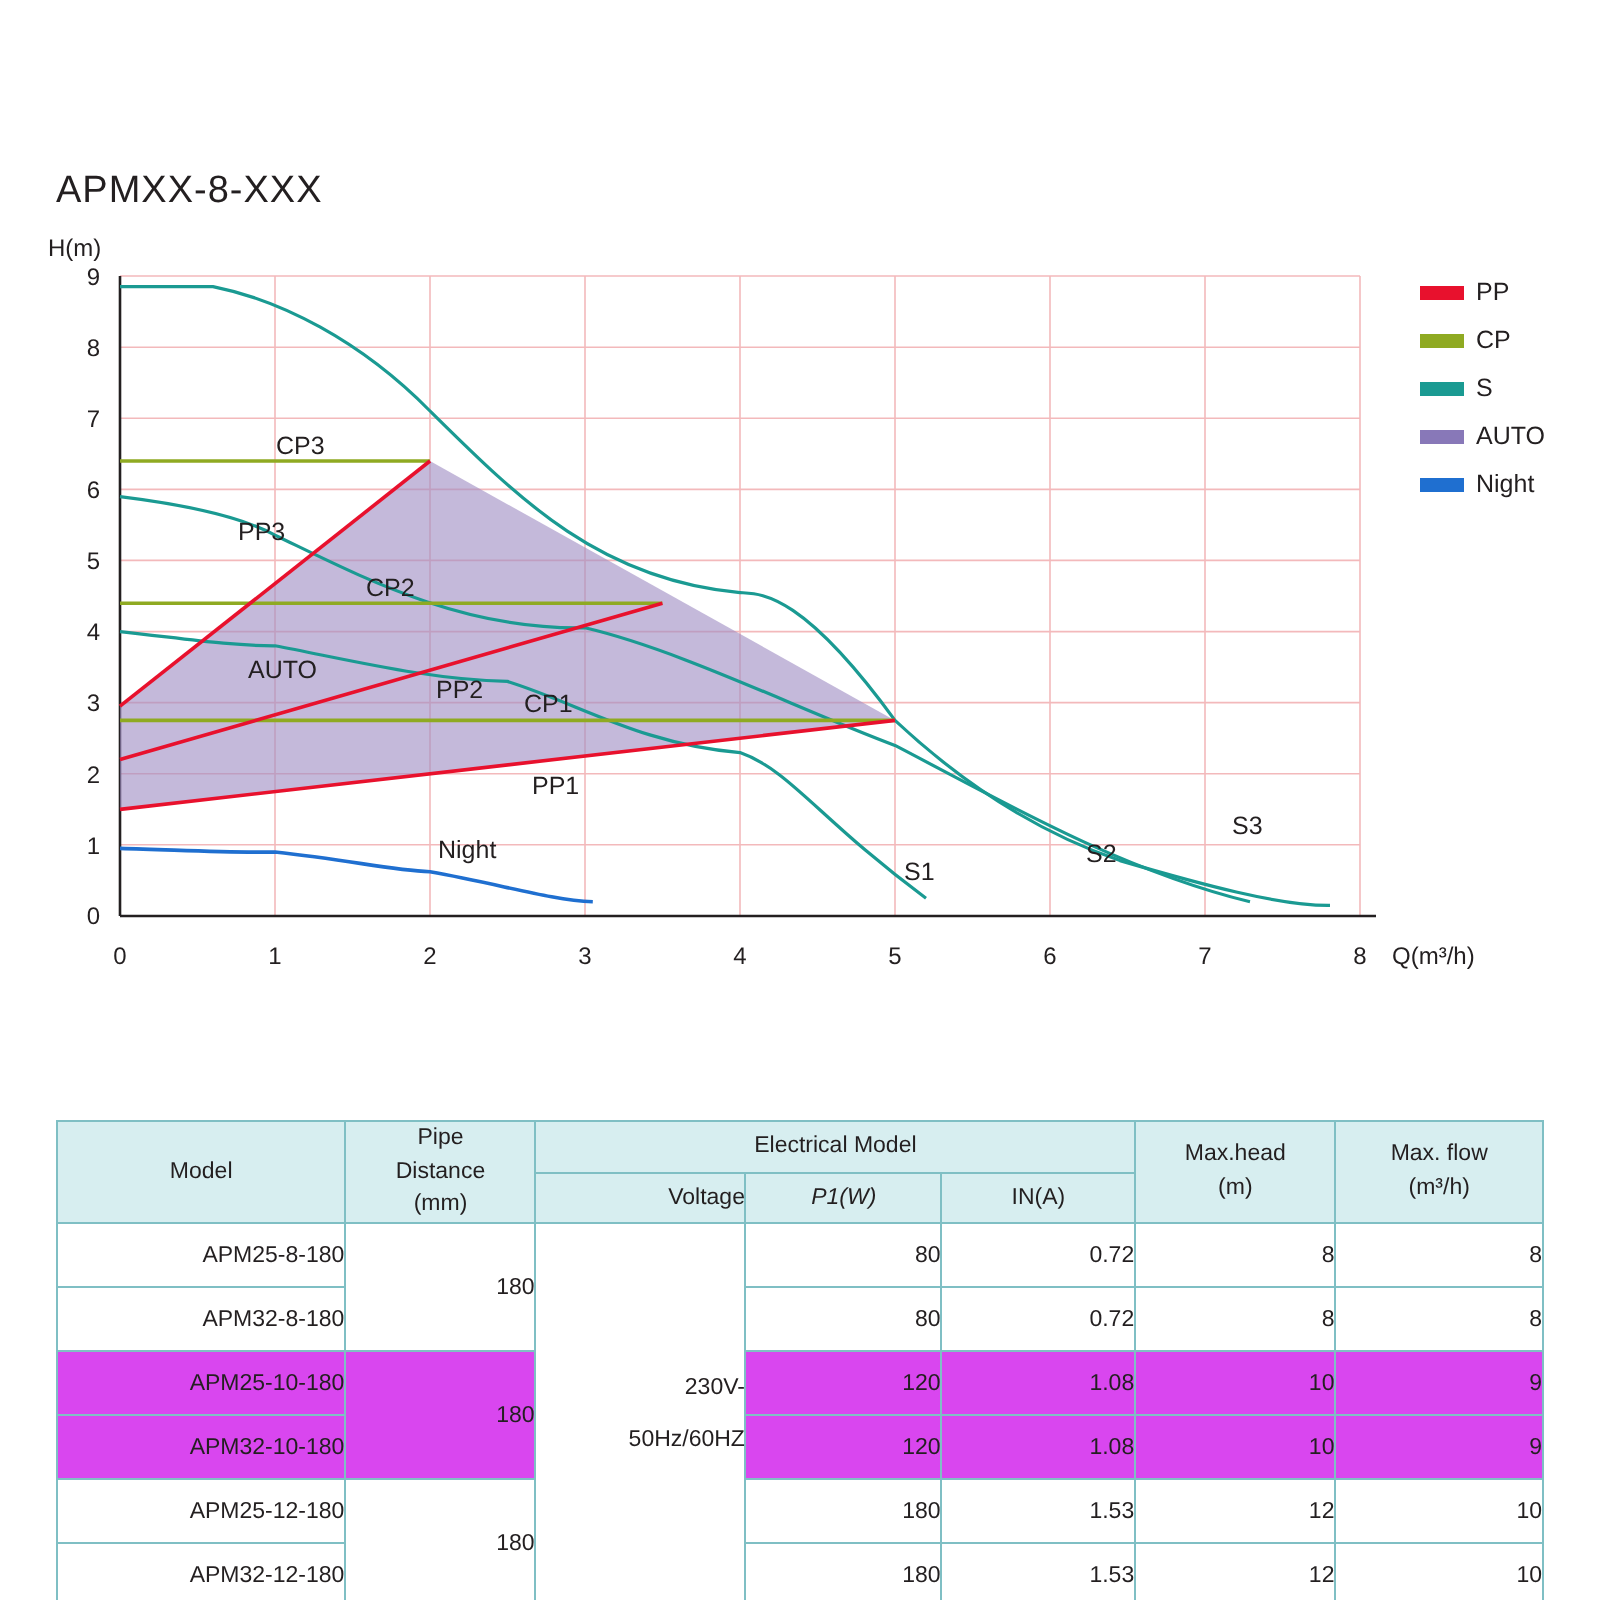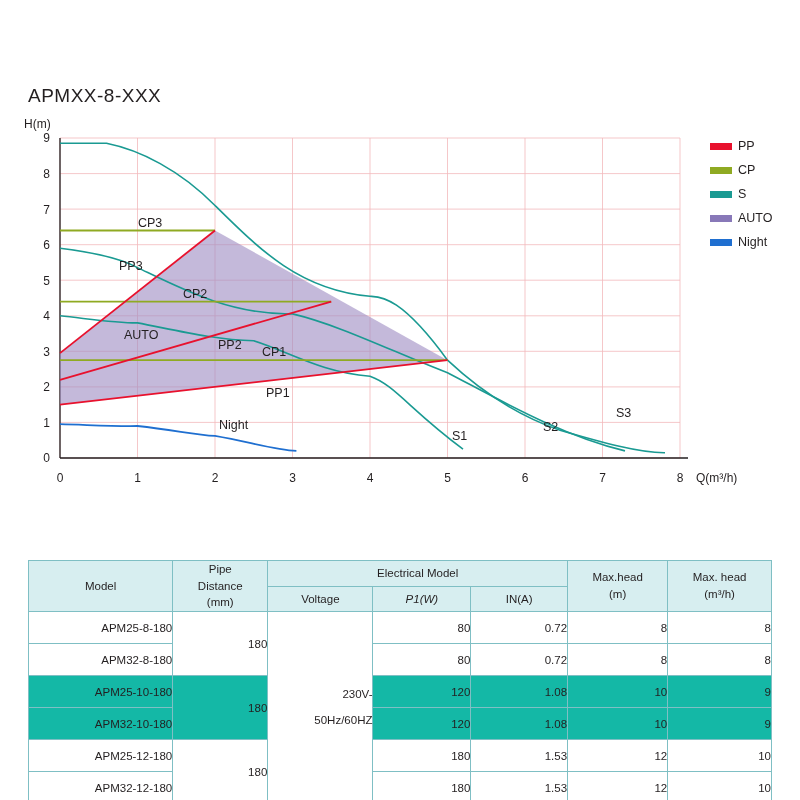--- a/index.html
+++ b/index.html
@@ -9,21 +9,21 @@
   svg{display:block;}
   .axis-label{font-size:12px;fill:#231f20;font-family:"Liberation Sans",sans-serif;}
   .tick-label{font-size:12px;fill:#231f20;font-family:"Liberation Sans",sans-serif;}
   .curve-label{font-size:12.5px;fill:#231f20;font-family:"Liberation Sans",sans-serif;}
   .legend-label{font-size:12.5px;fill:#231f20;font-family:"Liberation Sans",sans-serif;}
   
   #spec-table{position:absolute;left:28px;top:560px;width:744px;border-collapse:collapse;font-size:11.5px;}
   #spec-table td,#spec-table th{border:1px solid #7fbfc4;text-align:center;font-weight:normal;color:#231f20;padding:0;}
   #spec-table th{background:#d7eef0;height:19px;}
   #spec-table td{height:31px;background:#ffffff;text-align:right;}
-  #spec-table tr.alt td{background:#14b8a6;}
+  #spec-table tr.alt td{background:#d946ef;}
   .model-cell{text-align:center;}
   .small2{line-height:1.45;}
 </style>
 </head>
 <body>
 
 <div id="title">APMXX-8-XXX</div>
 
 <div id="chart-area">
 <svg width="800" height="400" viewBox="0 0 800 400">
@@ -141,27 +141,27 @@
     </th>
     <th colspan="3" style="width:300px;">Electrical Model</th>
     <th rowspan="2" style="width:100px;text-align:center;">
       <div class="small2">
         <div>Max.head</div>
         <div>(m)</div>
       </div>
     </th>
     <th rowspan="2" style="width:104px;">
       <div class="small2">
-        <div>Max. head</div>
+        <div>Max. flow</div>
         <div>(m³/h)</div>
       </div>
     </th>
   </tr>
   <tr>
-    <th style="width:105px;">Voltage</th>
+    <th style="width:105px;text-align:right;">Voltage</th>
     <th style="width:98px;font-style:italic;">P1(W)</th>
     <th style="width:97px;">IN(A)</th>
   </tr>
 
   <tr>
     <td class="model-cell">APM25-8-180</td>
     <td rowspan="2">180</td>
     <td rowspan="6">
       <div class="small2" style="line-height:2.2;">
         <div>230V-</div>

